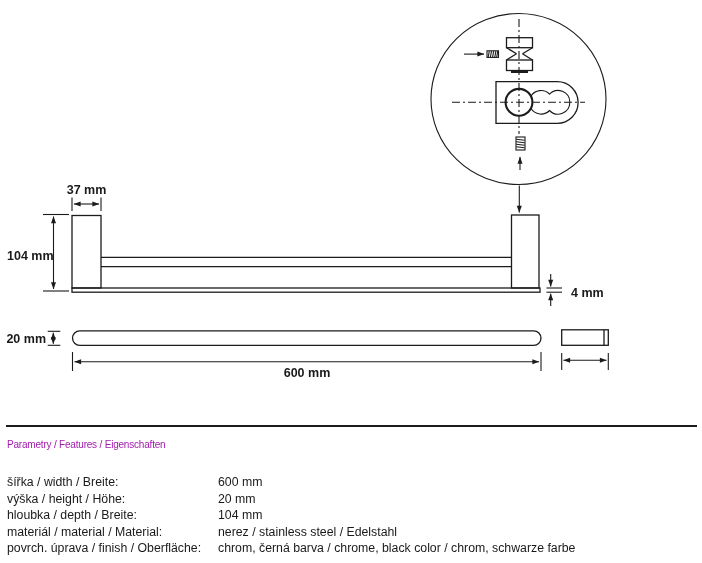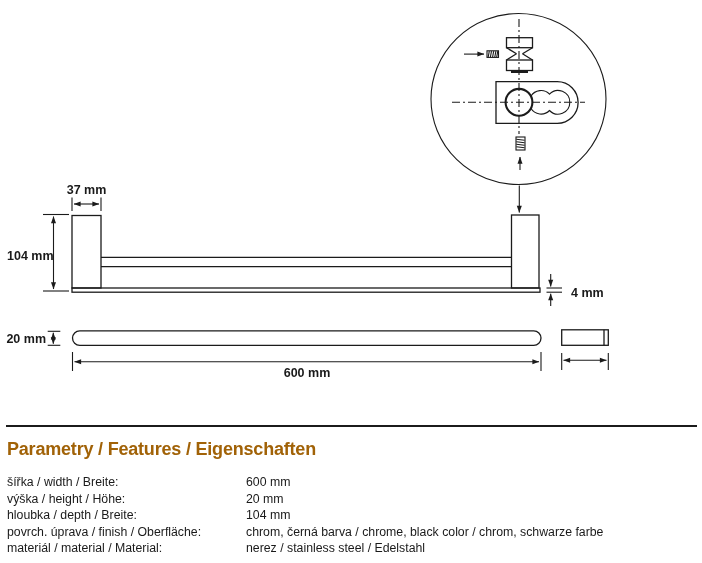--- a/index.html
+++ b/index.html
@@ -14,24 +14,24 @@
   svg.drawing { position:absolute; left:0; top:0; }
   .lines { stroke:#1b1b1b; stroke-width:1.3; fill:none; }
   .thin  { stroke:#1b1b1b; stroke-width:1.1; fill:none; }
   .dim-label {
     font-family:"Liberation Sans", sans-serif;
     font-size:12.5px; font-weight:600; fill:#1a1a1a; stroke:none;
   }
   .divider { position:absolute; left:6px; top:425px; width:691px; height:2px; background:#1b1b1b; }
   .specs-title {
     position:absolute; left:7px; top:439px;
-    font-size:18px; font-weight:bold; color:#a16207; letter-spacing:-0.2px;
+    font-size:10px; font-weight:normal; color:#a21caf; letter-spacing:-0.2px;
   }
   .specs-rows { position:absolute; left:7px; top:474px; font-size:12.3px; color:#1a1a1a; }
-  .specs-row { display:flex; height:16.5px; line-height:16.5px;gap:28px; }
+  .specs-row { display:flex; height:16.5px; line-height:16.5px; }
   .specs-label { width:211px; flex:0 0 211px; }
   .specs-value { white-space:nowrap; }
 </style>
 </head>
 <body>
 
 <svg class="drawing" width="702" height="430" viewBox="0 0 702 430">
   <defs>
     <marker id="ah" viewBox="0 0 10 10" refX="9.5" refY="5" markerWidth="8" markerHeight="7" markerUnits="userSpaceOnUse" orient="auto-start-reverse">
       <path d="M0,1.4 L9.8,5 L0,8.6 Z" fill="#1b1b1b"></path>
@@ -143,20 +143,20 @@
   </div>
   <div class="specs-row">
     <span class="specs-label">výška / height / Höhe:</span>
     <span class="specs-value">20 mm</span>
   </div>
   <div class="specs-row">
     <span class="specs-label">hloubka / depth / Breite:</span>
     <span class="specs-value">104 mm</span>
   </div>
   <div class="specs-row">
+    <span class="specs-label">materiál / material / Material:</span>
+    <span class="specs-value">nerez / stainless steel / Edelstahl</span>
+  </div>
+  <div class="specs-row">
     <span class="specs-label">povrch. úprava / finish / Oberfläche:</span>
     <span class="specs-value">chrom, černá barva / chrome, black color / chrom, schwarze farbe</span>
-  </div>
-  <div class="specs-row">
-    <span class="specs-label">materiál / material / Material:</span>
-    <span class="specs-value">nerez / stainless steel / Edelstahl</span>
   </div>
 </div>
 
 </body></html>

